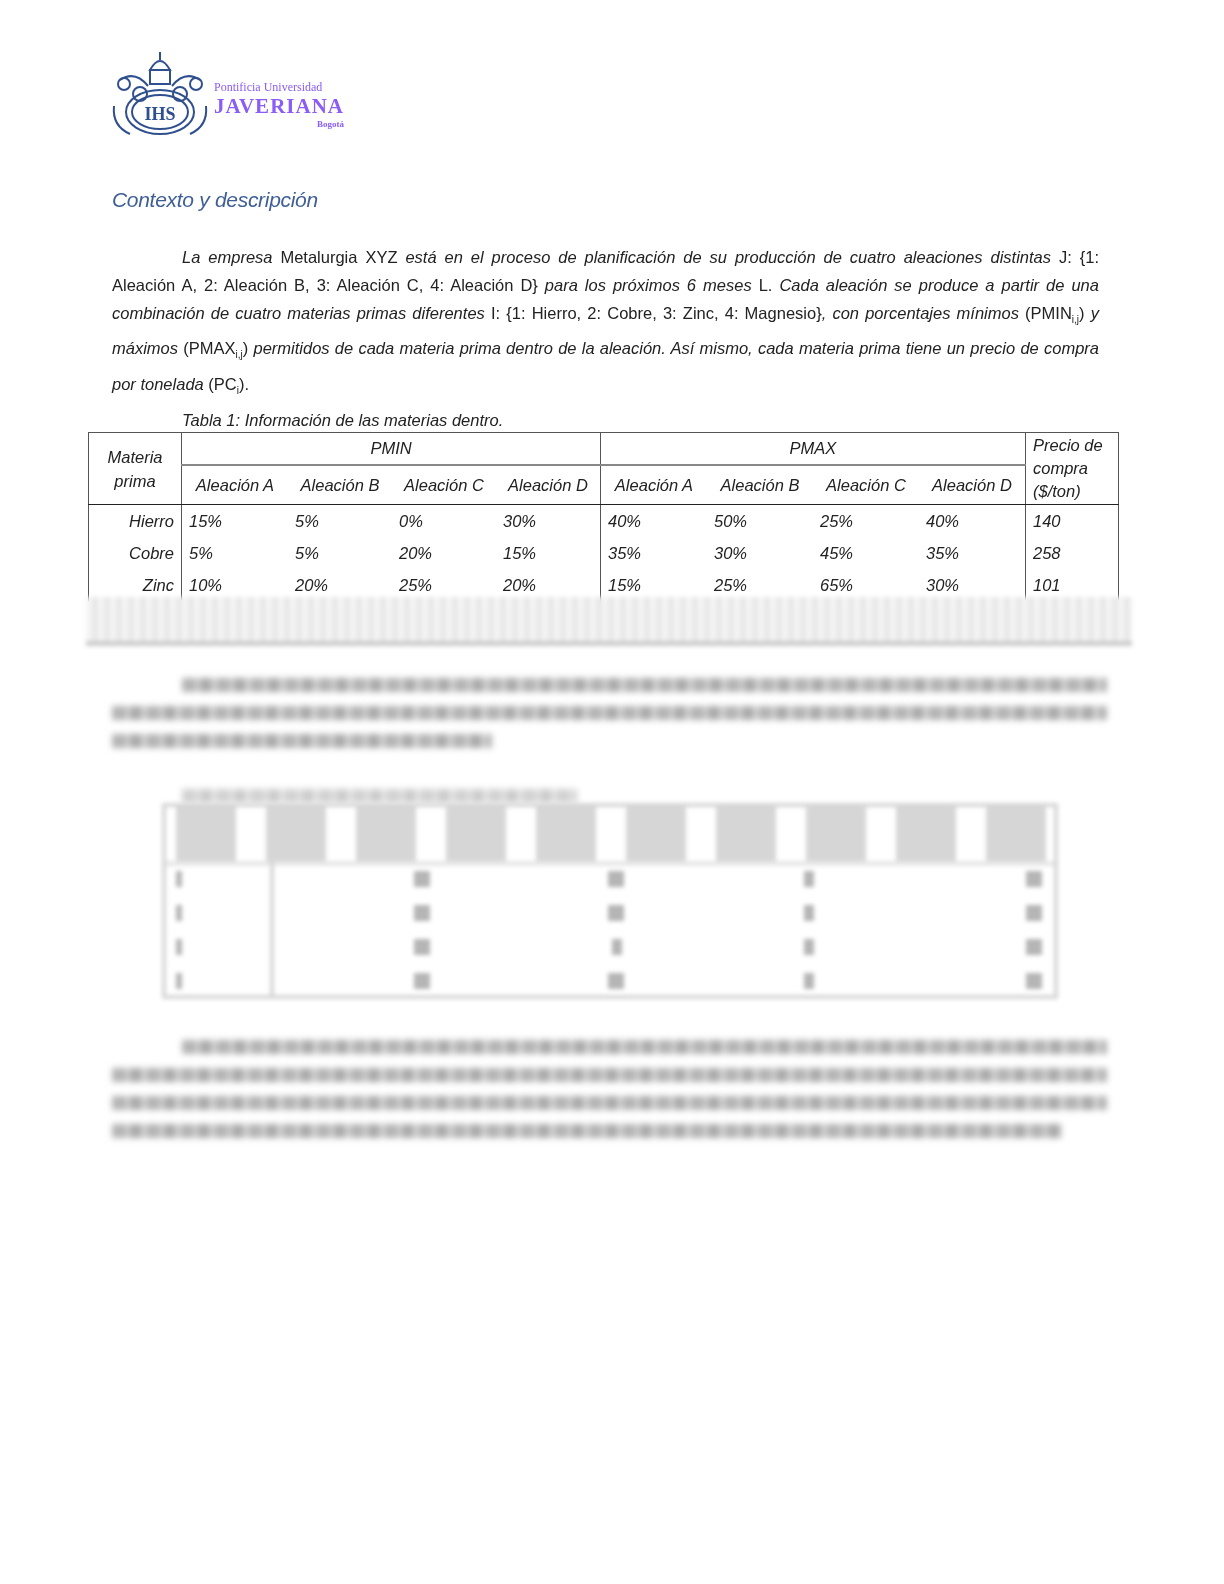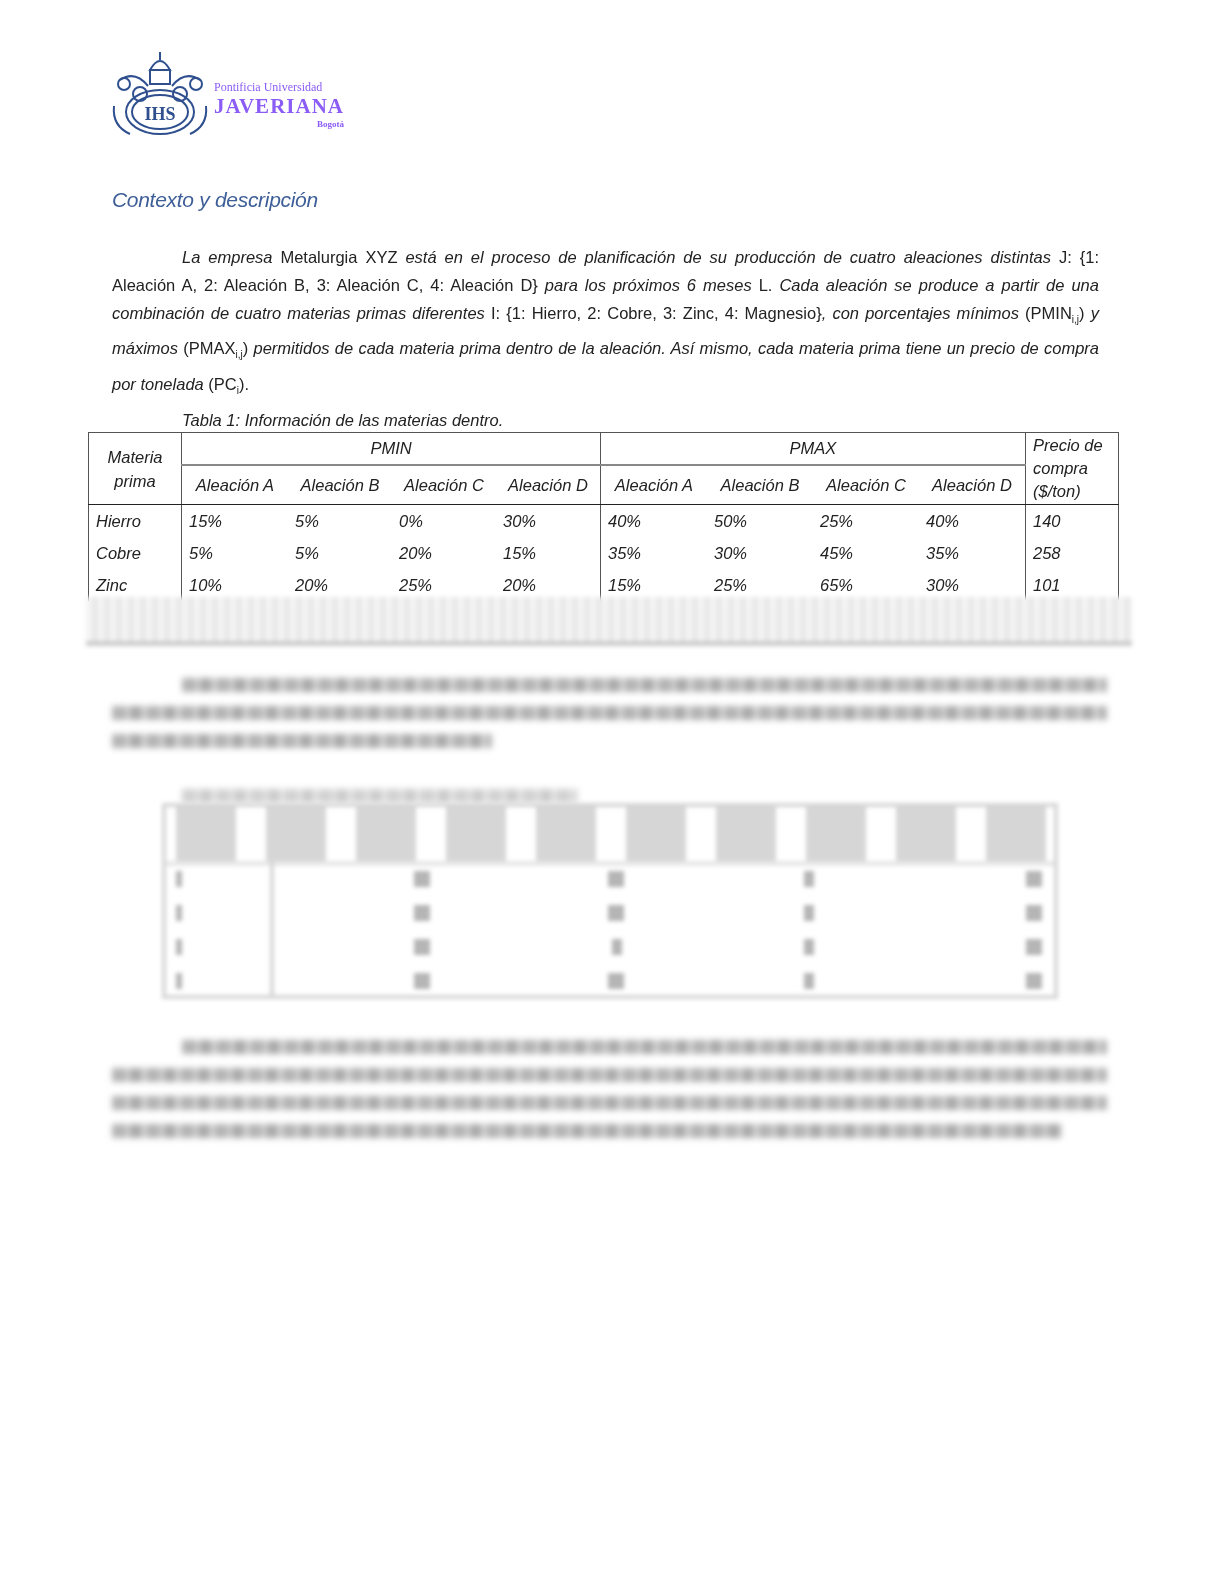--- a/index.html
+++ b/index.html
@@ -17,21 +17,21 @@
   .para .indent { display: inline-block; width: 70px; }
   .para i { }
   .para sub { font-size: 10px; }
   .caption { position: absolute; left: 182px; top: 411px; font-size: 16.5px; font-style: italic; color: #222; }
   table.t1 { position: absolute; left: 88px; top: 432px; border-collapse: collapse; font-size: 16.5px; font-style: italic; color: #222; }
   table.t1 td, table.t1 th { padding: 0 7px; font-weight: normal; }
   table.t1 th { text-align: center; }
   .t1 .hdr1 th { height: 31px; }
   .t1 .hdr2 th { height: 38px; }
   .t1 tbody td { height: 32px; text-align: left; }
-  .t1 tbody td.name { text-align: left; }
+  .t1 tbody td.name { text-align: right; }
   .bl { border-left: 1px solid #555; }
   .br { border-right: 1px solid #555; }
   .bt { border-top: 1px solid #555; }
   .bb { border-bottom: 1.5px solid #222; }
   .midline { border-bottom: 2px solid #888; }
   .blurred-row { position: absolute; left: 86px; top: 597px; width: 1046px; height: 44px;
                  background: repeating-linear-gradient(90deg, #f4f4f4 0 6px, #e8e8e8 6px 12px);
                  filter: blur(2px); border-bottom: 5px solid #ccc; }
   .blur-block { position: absolute; filter: blur(3px); }
   .blur-line { height: 14px; background: repeating-linear-gradient(90deg, #9a9a9a 0 14px, #c8c8c8 14px 18px, #8c8c8c 18px 30px, #d6d6d6 30px 34px); margin-bottom: 14px; opacity: 0.75; }

